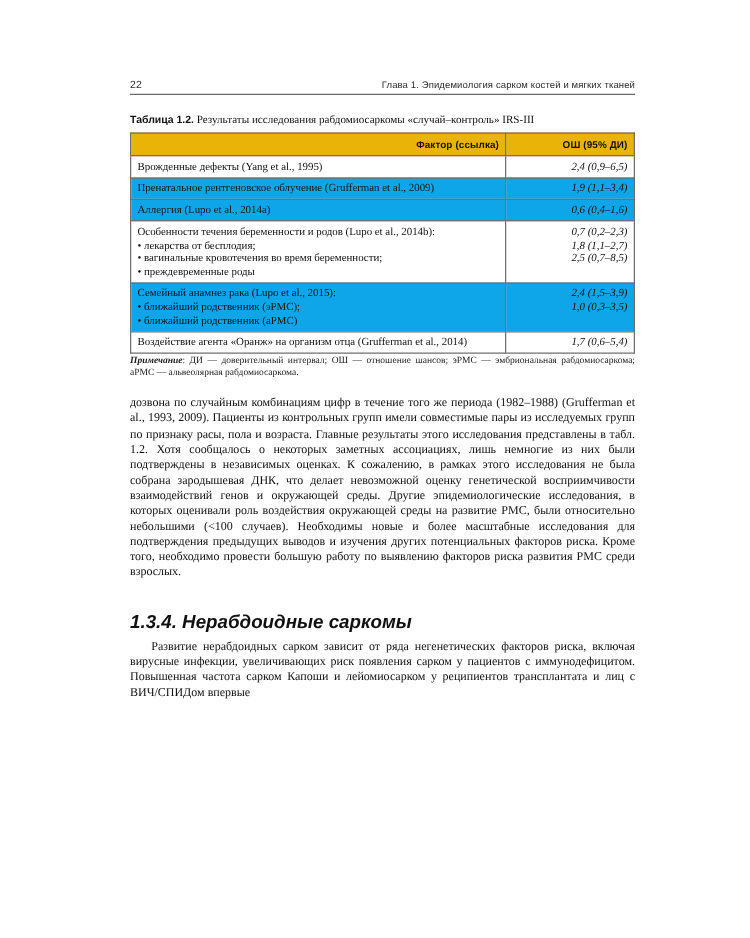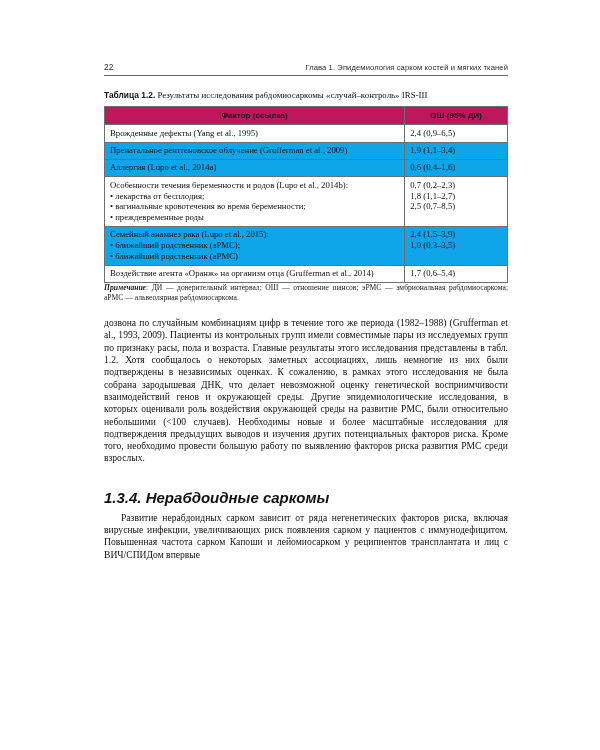--- a/index.html
+++ b/index.html
@@ -67,38 +67,39 @@
     color: #111;
   }
   table.data th,
   table.data td {
     border: 0.8px solid #6f6f6f;
     padding: 2.5px 5px 3px 5px;
     vertical-align: top;
     line-height: 1.24;
   }
   table.data thead th {
-    background: #be185d;
-    text-align: center;
+    background: #eab308;
+    text-align: right;
     font-family: "Liberation Sans", sans-serif;
     font-weight: bold;
     font-size: 7.9px;
     padding-top: 4px;
     padding-bottom: 4px;
     letter-spacing: 0.1px;
     margin-top: 40px;
   }
   col.c-factor { width: 74.5%; }
   col.c-or { width: 25.5%; }
 
   tr.shade td { background: #0ea5e9; }
   td.or {
-    text-align: left;
+    text-align: right;
     white-space: nowrap;
     vertical-align: bottom;
+    font-style: italic;
   }
   td.or.mid { vertical-align: middle; }
   td.factor .bullets {
     margin: 0;
     padding: 0;
     list-style: none;
   }
   td.factor .bullets li {
     padding-left: 7px;
     text-indent: -7px;

